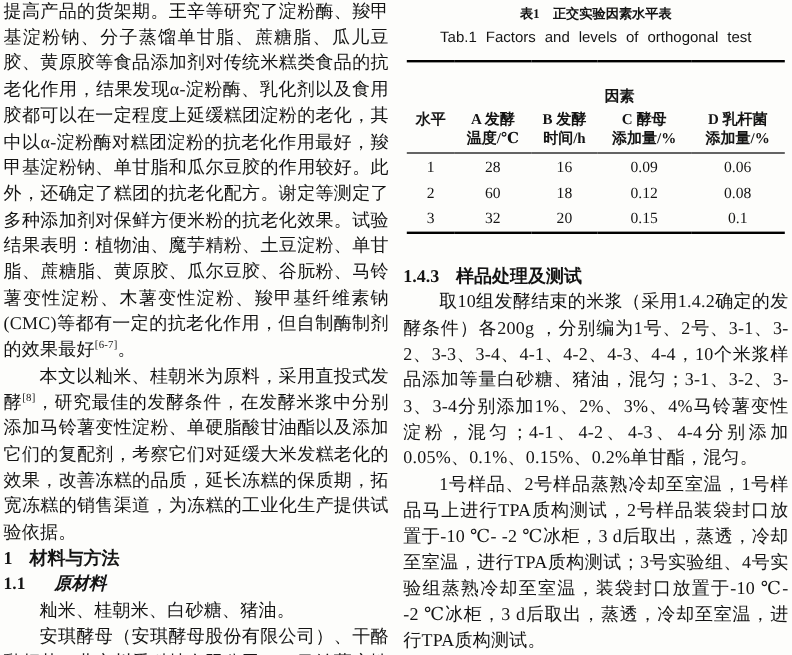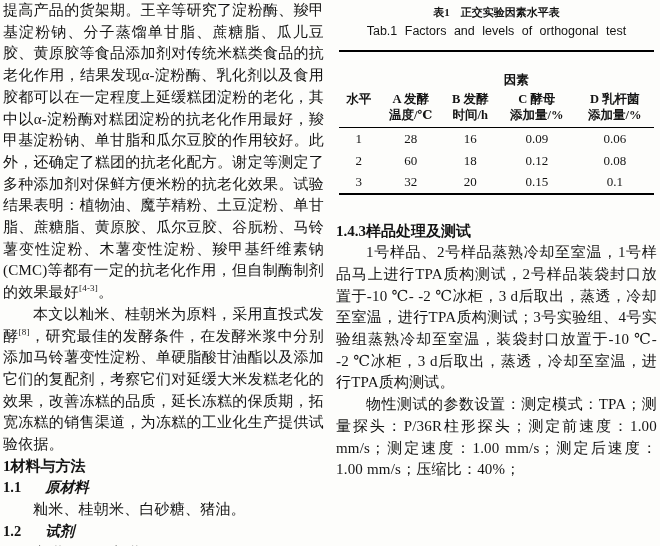--- a/index.html
+++ b/index.html
@@ -37,21 +37,21 @@
     line-height: 0;
     vertical-align: super;
   }
 
   .sec-heading {
     margin: 0;
     font-size: 15px;
     line-height: 21.7px;
     font-weight: bold;
   }
-  .sec-heading .sec-num { }
+  .sec-heading .sec-num { margin-right: 14px; }
   .sub-heading {
     margin: 0;
     font-size: 14.5px;
     line-height: 21.7px;
     font-weight: bold;
     font-style: italic;
   }
   .sub-heading .sec-num { margin-right: 24px; font-style: normal; font-weight: bold; }
 
   
@@ -93,31 +93,30 @@
   table.factors td { font-weight: normal; font-size: 13px; line-height: 18.5px; padding-top: 2px; }
   .rc-gap { height: 26px; }
 </style>
 </head>
 <body>
 
 <div class="page">
 
   <div class="col col-left">
 
-    <p class="para"><span>提高产品的货架期。王辛等研究了淀粉酶、羧甲基淀粉钠、分子蒸馏单甘脂、蔗糖脂、瓜儿豆胶、黄原胶等食品添加剂对传统米糕类食品的抗老化作用，结果发现α-淀粉酶、乳化剂以及食用胶都可以在一定程度上延缓糕团淀粉的老化，其中以α-淀粉酶对糕团淀粉的抗老化作用最好，羧甲基淀粉钠、单甘脂和瓜尔豆胶的作用较好。此外，还确定了糕团的抗老化配方。谢定等测定了多种添加剂对保鲜方便米粉的抗老化效果。试验结果表明：植物油、魔芋精粉、土豆淀粉、单甘脂、蔗糖脂、黄原胶、瓜尔豆胶、谷朊粉、马铃薯变性淀粉、木薯变性淀粉、羧甲基纤维素钠(CMC)等都有一定的抗老化作用，但自制酶制剂的效果最好</span><sup>[4-3]</sup><span>。</span></p>
+    <p class="para"><span>提高产品的货架期。王辛等研究了淀粉酶、羧甲基淀粉钠、分子蒸馏单甘脂、蔗糖脂、瓜儿豆胶、黄原胶等食品添加剂对传统米糕类食品的抗老化作用，结果发现α-淀粉酶、乳化剂以及食用胶都可以在一定程度上延缓糕团淀粉的老化，其中以α-淀粉酶对糕团淀粉的抗老化作用最好，羧甲基淀粉钠、单甘脂和瓜尔豆胶的作用较好。此外，还确定了糕团的抗老化配方。谢定等测定了多种添加剂对保鲜方便米粉的抗老化效果。试验结果表明：植物油、魔芋精粉、土豆淀粉、单甘脂、蔗糖脂、黄原胶、瓜尔豆胶、谷朊粉、马铃薯变性淀粉、木薯变性淀粉、羧甲基纤维素钠(CMC)等都有一定的抗老化作用，但自制酶制剂的效果最好</span><sup>[6-7]</sup><span>。</span></p>
 
     <p class="para indent"><span>本文以籼米、桂朝米为原料，采用直投式发酵</span><sup>[8]</sup><span>，研究最佳的发酵条件，在发酵米浆中分别添加马铃薯变性淀粉、单硬脂酸甘油酯以及添加它们的复配剂，考察它们对延缓大米发糕老化的效果，改善冻糕的品质，延长冻糕的保质期，拓宽冻糕的销售渠道，为冻糕的工业化生产提供试验依据。</span></p>
 
     <p class="sec-heading"><span class="sec-num">1</span><span>材料与方法</span></p>
 
     <p class="sub-heading"><span class="sec-num">1.1</span><span>原材料</span></p>
 
     <p class="para indent">籼米、桂朝米、白砂糖、猪油。</p>
 
-    <p class="sub-heading"><span class="sec-num">1.2</span><span>试剂</span></p>
 
     <p class="para indent">安琪酵母（安琪酵母股份有限公司）、干酪乳杆菌（北京川秀科技有限公司）、马铃薯变性淀粉（上</p>
 
   </div>
 
   <div class="col col-right">
 
     <p class="tbl-caption-zh">表1　正交实验因素水平表</p>
     <p class="tbl-caption-en">Tab.1  Factors and levels of orthogonal test</p>
 
@@ -156,20 +155,21 @@
           <td>0.15</td>
           <td>0.1</td>
         </tr>
       </tbody>
     </table>
 
     <div class="rc-gap"></div>
 
     <p class="sec-heading"><span class="sec-num">1.4.3</span><span>样品处理及测试</span></p>
 
+    <p class="para indent">取10组发酵结束的米浆（采用1.4.2确定的发酵条件）各200g ，分别编为1号、2号、3-1、3-2、3-3、3-4、4-1、4-2、4-3、4-4，10个米浆样品添加等量白砂糖、猪油，混匀；3-1、3-2、3-3、3-4分别添加1%、2%、3%、4%马铃薯变性淀粉，混匀；4-1、4-2、4-3、4-4分别添加0.05%、0.1%、0.15%、0.2%单甘酯，混匀。</p>
 
     <p class="para indent">1号样品、2号样品蒸熟冷却至室温，1号样品马上进行TPA质构测试，2号样品装袋封口放置于-10 ℃- -2 ℃冰柜，3 d后取出，蒸透，冷却至室温，进行TPA质构测试；3号实验组、4号实验组蒸熟冷却至室温，装袋封口放置于-10 ℃- -2 ℃冰柜，3 d后取出，蒸透，冷却至室温，进行TPA质构测试。</p>
 
     <p class="para indent">物性测试的参数设置：测定模式：TPA；测量探头：P/36R柱形探头；测定前速度：1.00 mm/s；测定速度：1.00 mm/s；测定后速度：1.00 mm/s；压缩比：40%；</p>
 
   </div>
 
 </div>
 
 </body></html>

